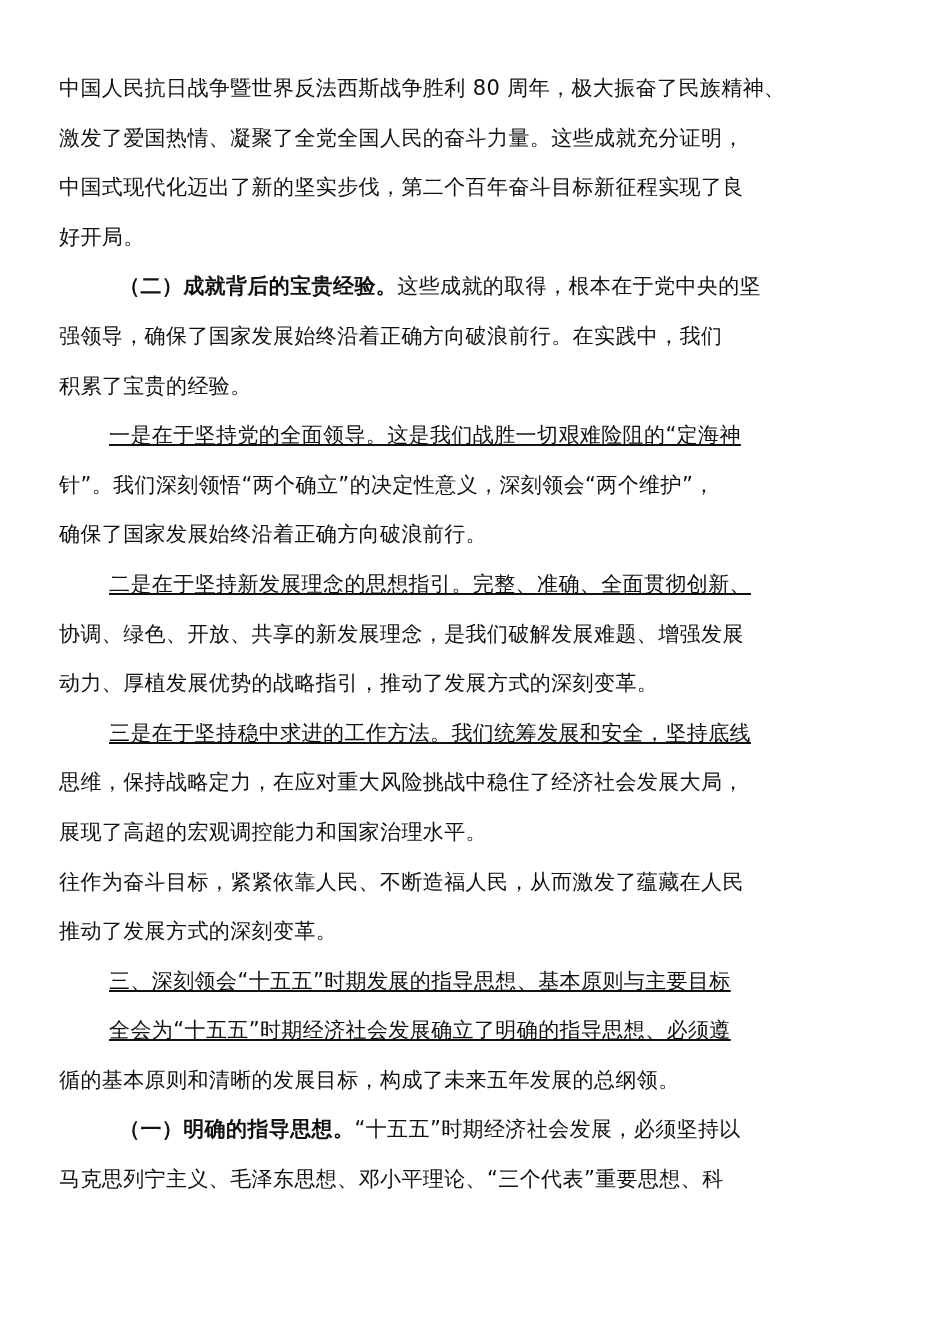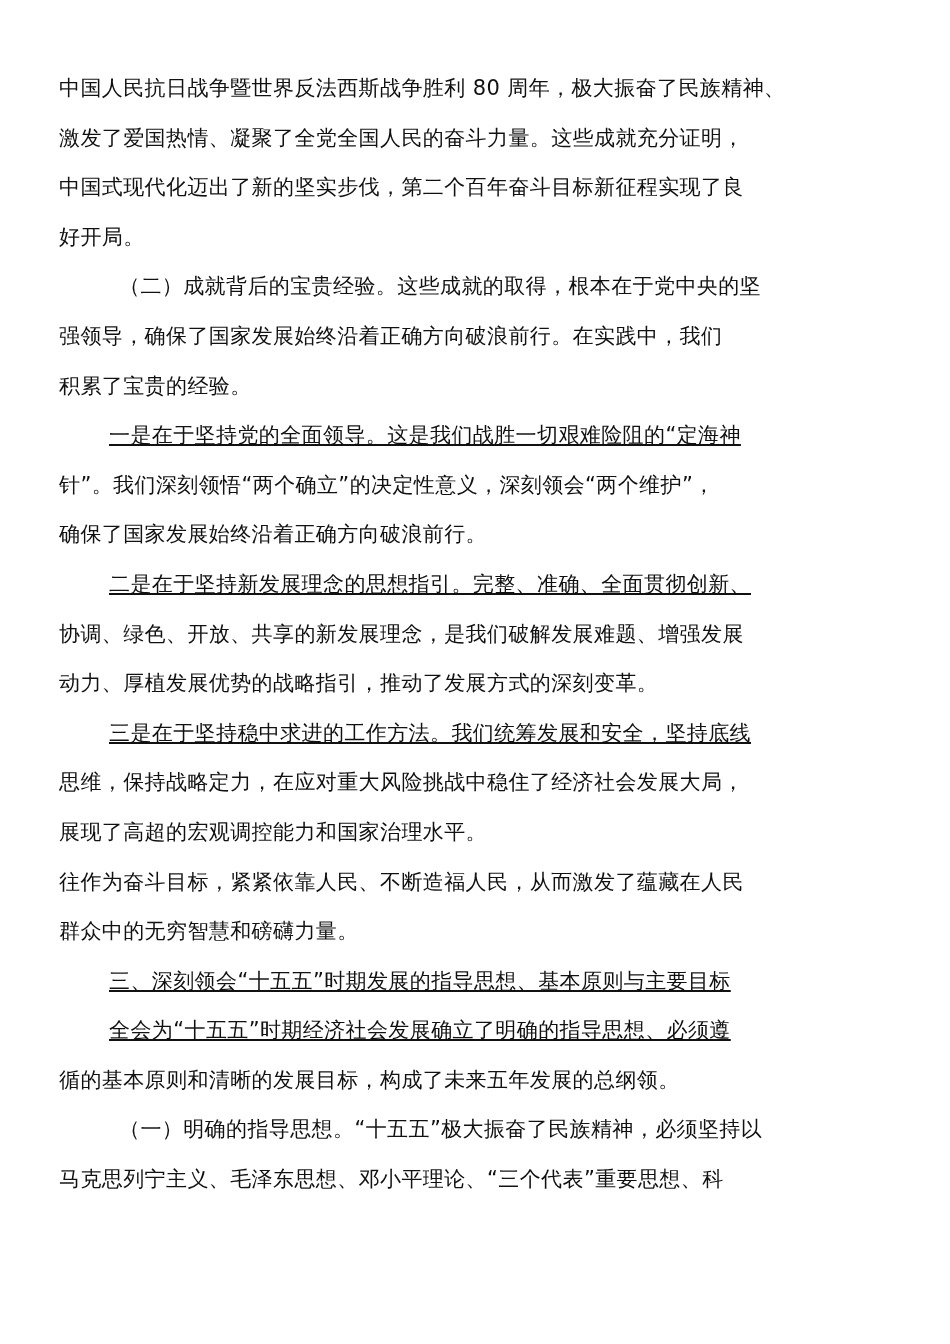--- a/index.html
+++ b/index.html
@@ -23,21 +23,21 @@
     }
     .line {
       height: 49.6px;
       line-height: 49.6px;
       font-size: 21px;
       white-space: nowrap;
       letter-spacing: 0.4px;
     }
     .indent { padding-left: 50px; text-decoration: underline; }
     .indent-h { padding-left: 60px; }
-    .bold { font-weight: normal; }
+    .bold { font-weight: bold; }
   </style>
 </head>
 <body>
 
 <div class="page">
   <div class="line">中国人民抗日战争暨世界反法西斯战争胜利 80 周年，极大振奋了民族精神、</div>
   <div class="line">激发了爱国热情、凝聚了全党全国人民的奋斗力量。这些成就充分证明，</div>
   <div class="line">中国式现代化迈出了新的坚实步伐，第二个百年奋斗目标新征程实现了良</div>
   <div class="line">好开局。</div>
   <div class="line indent-h"><span class="bold">（二）成就背后的宝贵经验。</span><span>这些成就的取得，根本在于党中央的坚</span></div>
@@ -46,19 +46,19 @@
   <div class="line indent">一是在于坚持党的全面领导。这是我们战胜一切艰难险阻的“定海神</div>
   <div class="line">针”。我们深刻领悟“两个确立”的决定性意义，深刻领会“两个维护”，</div>
   <div class="line">确保了国家发展始终沿着正确方向破浪前行。</div>
   <div class="line indent">二是在于坚持新发展理念的思想指引。完整、准确、全面贯彻创新、</div>
   <div class="line">协调、绿色、开放、共享的新发展理念，是我们破解发展难题、增强发展</div>
   <div class="line">动力、厚植发展优势的战略指引，推动了发展方式的深刻变革。</div>
   <div class="line indent">三是在于坚持稳中求进的工作方法。我们统筹发展和安全，坚持底线</div>
   <div class="line">思维，保持战略定力，在应对重大风险挑战中稳住了经济社会发展大局，</div>
   <div class="line">展现了高超的宏观调控能力和国家治理水平。</div>
   <div class="line">往作为奋斗目标，紧紧依靠人民、不断造福人民，从而激发了蕴藏在人民</div>
-  <div class="line">群众中的无穷智慧和磅礴力量。</div>
+  <div class="line">推动了发展方式的深刻变革。</div>
   <div class="line indent">三、深刻领会“十五五”时期发展的指导思想、基本原则与主要目标</div>
   <div class="line indent">全会为“十五五”时期经济社会发展确立了明确的指导思想、必须遵</div>
   <div class="line">循的基本原则和清晰的发展目标，构成了未来五年发展的总纲领。</div>
-  <div class="line indent-h"><span class="bold">（一）明确的指导思想。</span><span>“十五五”极大振奋了民族精神，必须坚持以</span></div>
+  <div class="line indent-h"><span class="bold">（一）明确的指导思想。</span><span>“十五五”时期经济社会发展，必须坚持以</span></div>
   <div class="line">马克思列宁主义、毛泽东思想、邓小平理论、“三个代表”重要思想、科</div>
 </div>
 
 </body></html>

